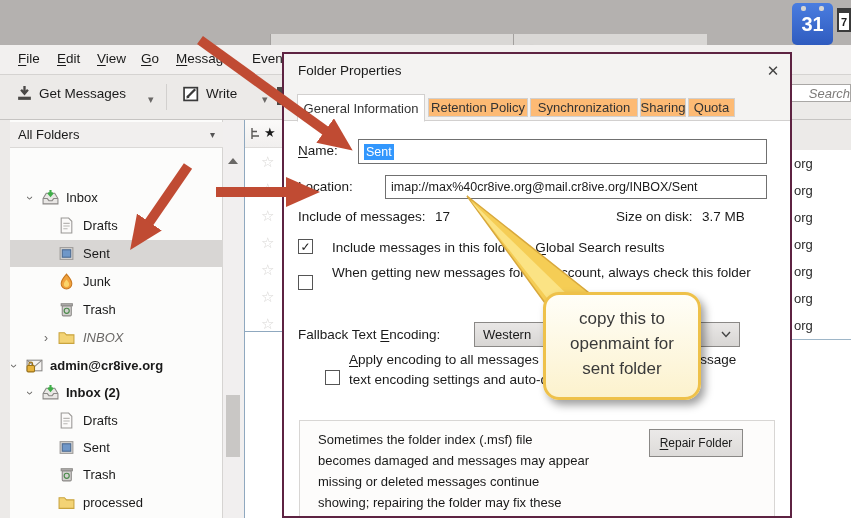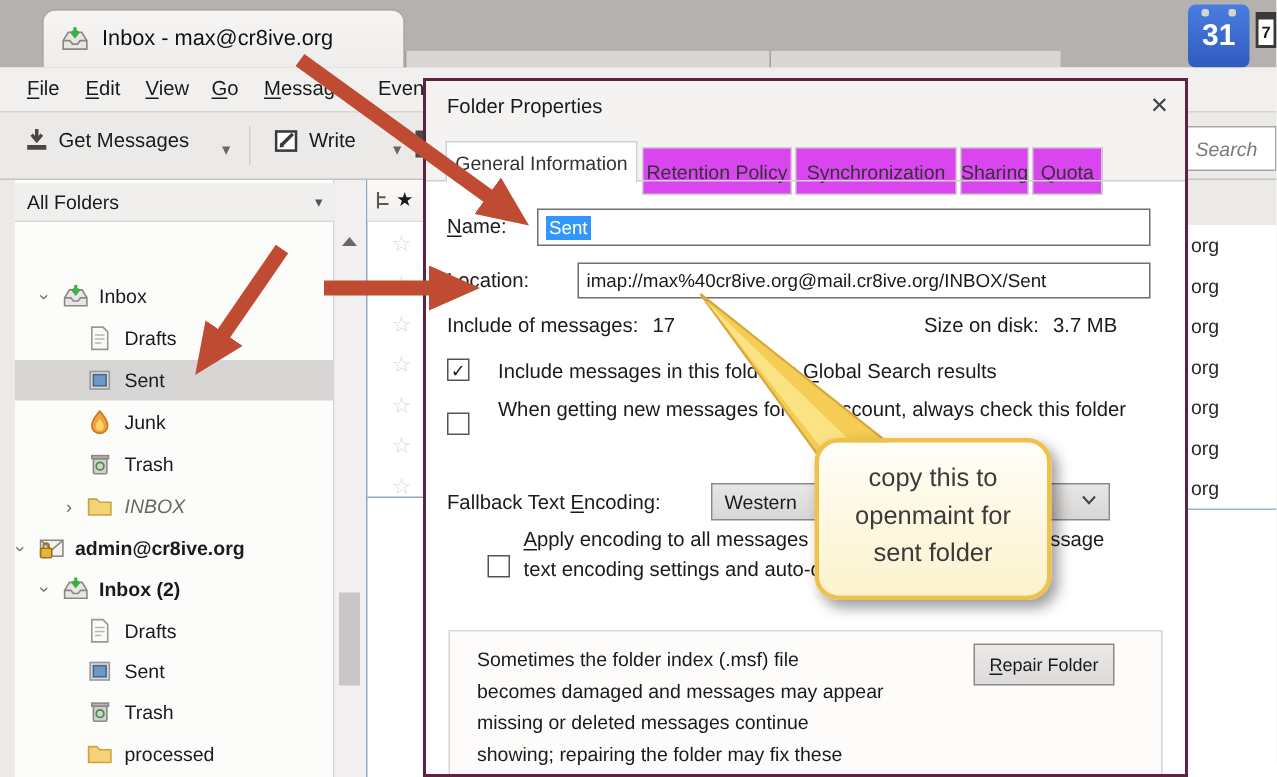--- a/index.html
+++ b/index.html
@@ -17,21 +17,21 @@
   .cal7 { left:837px; top:8px; width:14px; height:24px; background:#fff; border:2px solid #3a3a3a; border-top:5px solid #3a3a3a; color:#1a1a1a; font-size:11px; font-weight:bold; display:flex; align-items:center; justify-content:center; z-index:2; }
 
   
   .menubar { left:0; top:45px; width:851px; height:29px; background:#f2f0ef; z-index:1; }
   .menu-item { top:6px; font-size:13.5px; color:#1a1a1a; }
   .menu-item u, .ulabel u, .dlg u { text-decoration:underline; text-underline-offset:2px; }
   .toolbar { left:0; top:74px; width:851px; height:46px; background:#eceae8; border-top:1px solid #d5d3d1; border-bottom:1px solid #c6c4c2; z-index:1; }
   .tbtn { display:flex; align-items:center; gap:6px; font-size:13.5px; color:#1a1a1a; }
   .ddv { color:#6a6866; font-size:11px; }
   .tsep { width:1px; height:26px; background:#d2d0ce; }
-  .searchbox { left:780px; top:84px; width:71px; height:30px; background:#fff; border:1px solid #a9a7a5; display:flex; align-items:center; z-index:2; }
+  .searchbox { left:780px; top:84px; width:71px; height:18px; background:#fff; border:1px solid #a9a7a5; display:flex; align-items:center; z-index:2;justify-content:flex-end; }
   .searchbox span { font-style:italic; color:#7c7a78; font-size:13px; padding-left:16px; }
 
   
   .sidebar { left:10px; top:120px; width:213px; height:398px; background:#fcfcfb; border-right:1px solid #d6d4d2; z-index:1; }
   .sb-header { position:absolute; left:0; top:2px; width:213px; height:26px; background:#f1efee; border-bottom:1px solid #dbd9d7; display:flex; align-items:center; font-size:13px; color:#1a1a1a; }
   .sb-header .lbl { padding-left:8px; }
   .sb-header .chev { margin-left:auto; padding-right:8px; color:#555; font-size:10px; }
   .trow { position:absolute; left:0; width:213px; height:27px; display:flex; align-items:center; font-size:13px; color:#1a1a1a; }
   .trow.sel { background:#d8d6d4; }
   .trow .exp { position:absolute; color:#6a6866; font-size:12px; line-height:12px; }
@@ -54,21 +54,21 @@
   
   .orgrows { left:780px; top:150px; width:71px; height:368px; background:#fff; z-index:2; }
   .orgrow { position:absolute; left:14px; height:27px; display:flex; align-items:center; font-size:13px; color:#2a2a2a; }
   .org-line { position:absolute; left:0; top:189px; width:71px; height:1px; background:#9eb6c8; }
 
   
   .dlg { left:282px; top:52px; width:510px; height:466px; background:#fff; border:2px solid #5e2342; z-index:10; overflow:hidden; font-size:13.5px; }
   .dlg-top { position:absolute; left:0; top:0; width:506px; height:66px; background:#f4f3f2; }
   .dlg-title { position:absolute; left:14px; top:9px; font-size:13.5px; color:#1a1a1a; }
   .dlg-close { position:absolute; left:478px; top:6px; width:22px; height:22px; text-align:center; font-size:15px; color:#444; line-height:22px; }
-  .dtab { position:absolute; top:44px; height:32px; background:#d946ef; border:1px solid #d2d0cf; display:flex; align-items:center; justify-content:center; font-size:13px; color:#333; }
+  .dtab { position:absolute; top:44px; height:19px; background:#fdba74; border:1px solid #d2d0cf; display:flex; align-items:center; justify-content:center; font-size:13px; color:#333; }
   .dtab.active { top:40px; height:28px; background:#fff; border-bottom:1px solid #fff; z-index:2; }
   .dlg-strip-line { position:absolute; left:0; top:66px; width:506px; height:1px; background:#d2d0cf; }
   .flabel2 { position:absolute; color:#1a1a1a; }
   .tinput { position:absolute; background:#fff; border:1px solid #707070; font-size:12.5px; color:#1a1a1a; display:flex; align-items:center; padding-left:5px; white-space:nowrap; overflow:hidden; }
   .selhl { background:#3297fd; color:#fff; padding:1px 2px; }
   .cb { position:absolute; width:15px; height:15px; background:#fff; border:1px solid #555; font-size:12px; line-height:14px; text-align:center; color:#1a1a1a; }
   .wrap { position:absolute; line-height:20px; color:#1a1a1a; }
   .combo { position:absolute; left:190px; top:268px; width:266px; height:25px; background:linear-gradient(#e9e7e6,#d8d6d4); border:1px solid #8a8886; display:flex; align-items:center; padding-left:8px; font-size:13px; }
   .combo .cchev { margin-left:auto; padding-right:8px; color:#444; font-size:10px; }
   .groupbox { position:absolute; left:15px; top:366px; width:476px; height:120px; border:1px solid #d8d6d4; background:#fdfcfb; }
@@ -78,28 +78,20 @@
   
   .callout { left:543px; top:292px; width:158px; height:108px; background:linear-gradient(#fffef8,#fcf2cd); border:3px solid #eec14a; border-radius:16px; box-shadow:4px 5px 9px rgba(0,0,0,0.38); z-index:25; text-align:center; padding-top:11px; }
   .callout div { font-size:17px; line-height:25px; color:#3a3a3a; }
   .overlay { left:0; top:0; width:851px; height:518px; pointer-events:none; }
   .z20 { z-index:20; } .z30 { z-index:30; }
 </style>
 </head>
 <body>
 
 <div class="abs tabbar">
-  <div class="abs tab-active">
-    <svg width="18" height="18" viewBox="0 0 16 16">
-        <path d="M1 9 L4 4 H12 L15 9 V14 H1 Z" fill="#e9e7e5" stroke="#8a8886"></path>
-        <path d="M1 9 H5 L6.5 11 H9.5 L11 9 H15" fill="none" stroke="#8a8886"></path>
-        <path d="M8 1 v4.5 M5.8 3.5 L8 6.2 L10.2 3.5" stroke="#3fae49" stroke-width="2" fill="none"></path>
-      </svg>
-    <span>Inbox - max@cr8ive.org</span>
-  </div>
   <div class="abs tab-inactive" style="left:270px; width:243px;">
     <svg width="16" height="16" viewBox="0 0 16 16">
         <rect x="1" y="2" width="6" height="5" fill="#6d96d4"></rect>
         <rect x="9" y="2" width="6" height="5" fill="#9dbbe4"></rect>
         <rect x="9" y="9" width="6" height="5" fill="#6d96d4"></rect>
         <rect x="1" y="9" width="6" height="5" fill="#e8721c"></rect>
       </svg>
     <span>Calendar</span>
     <span class="tab-close">✕</span>
   </div>

